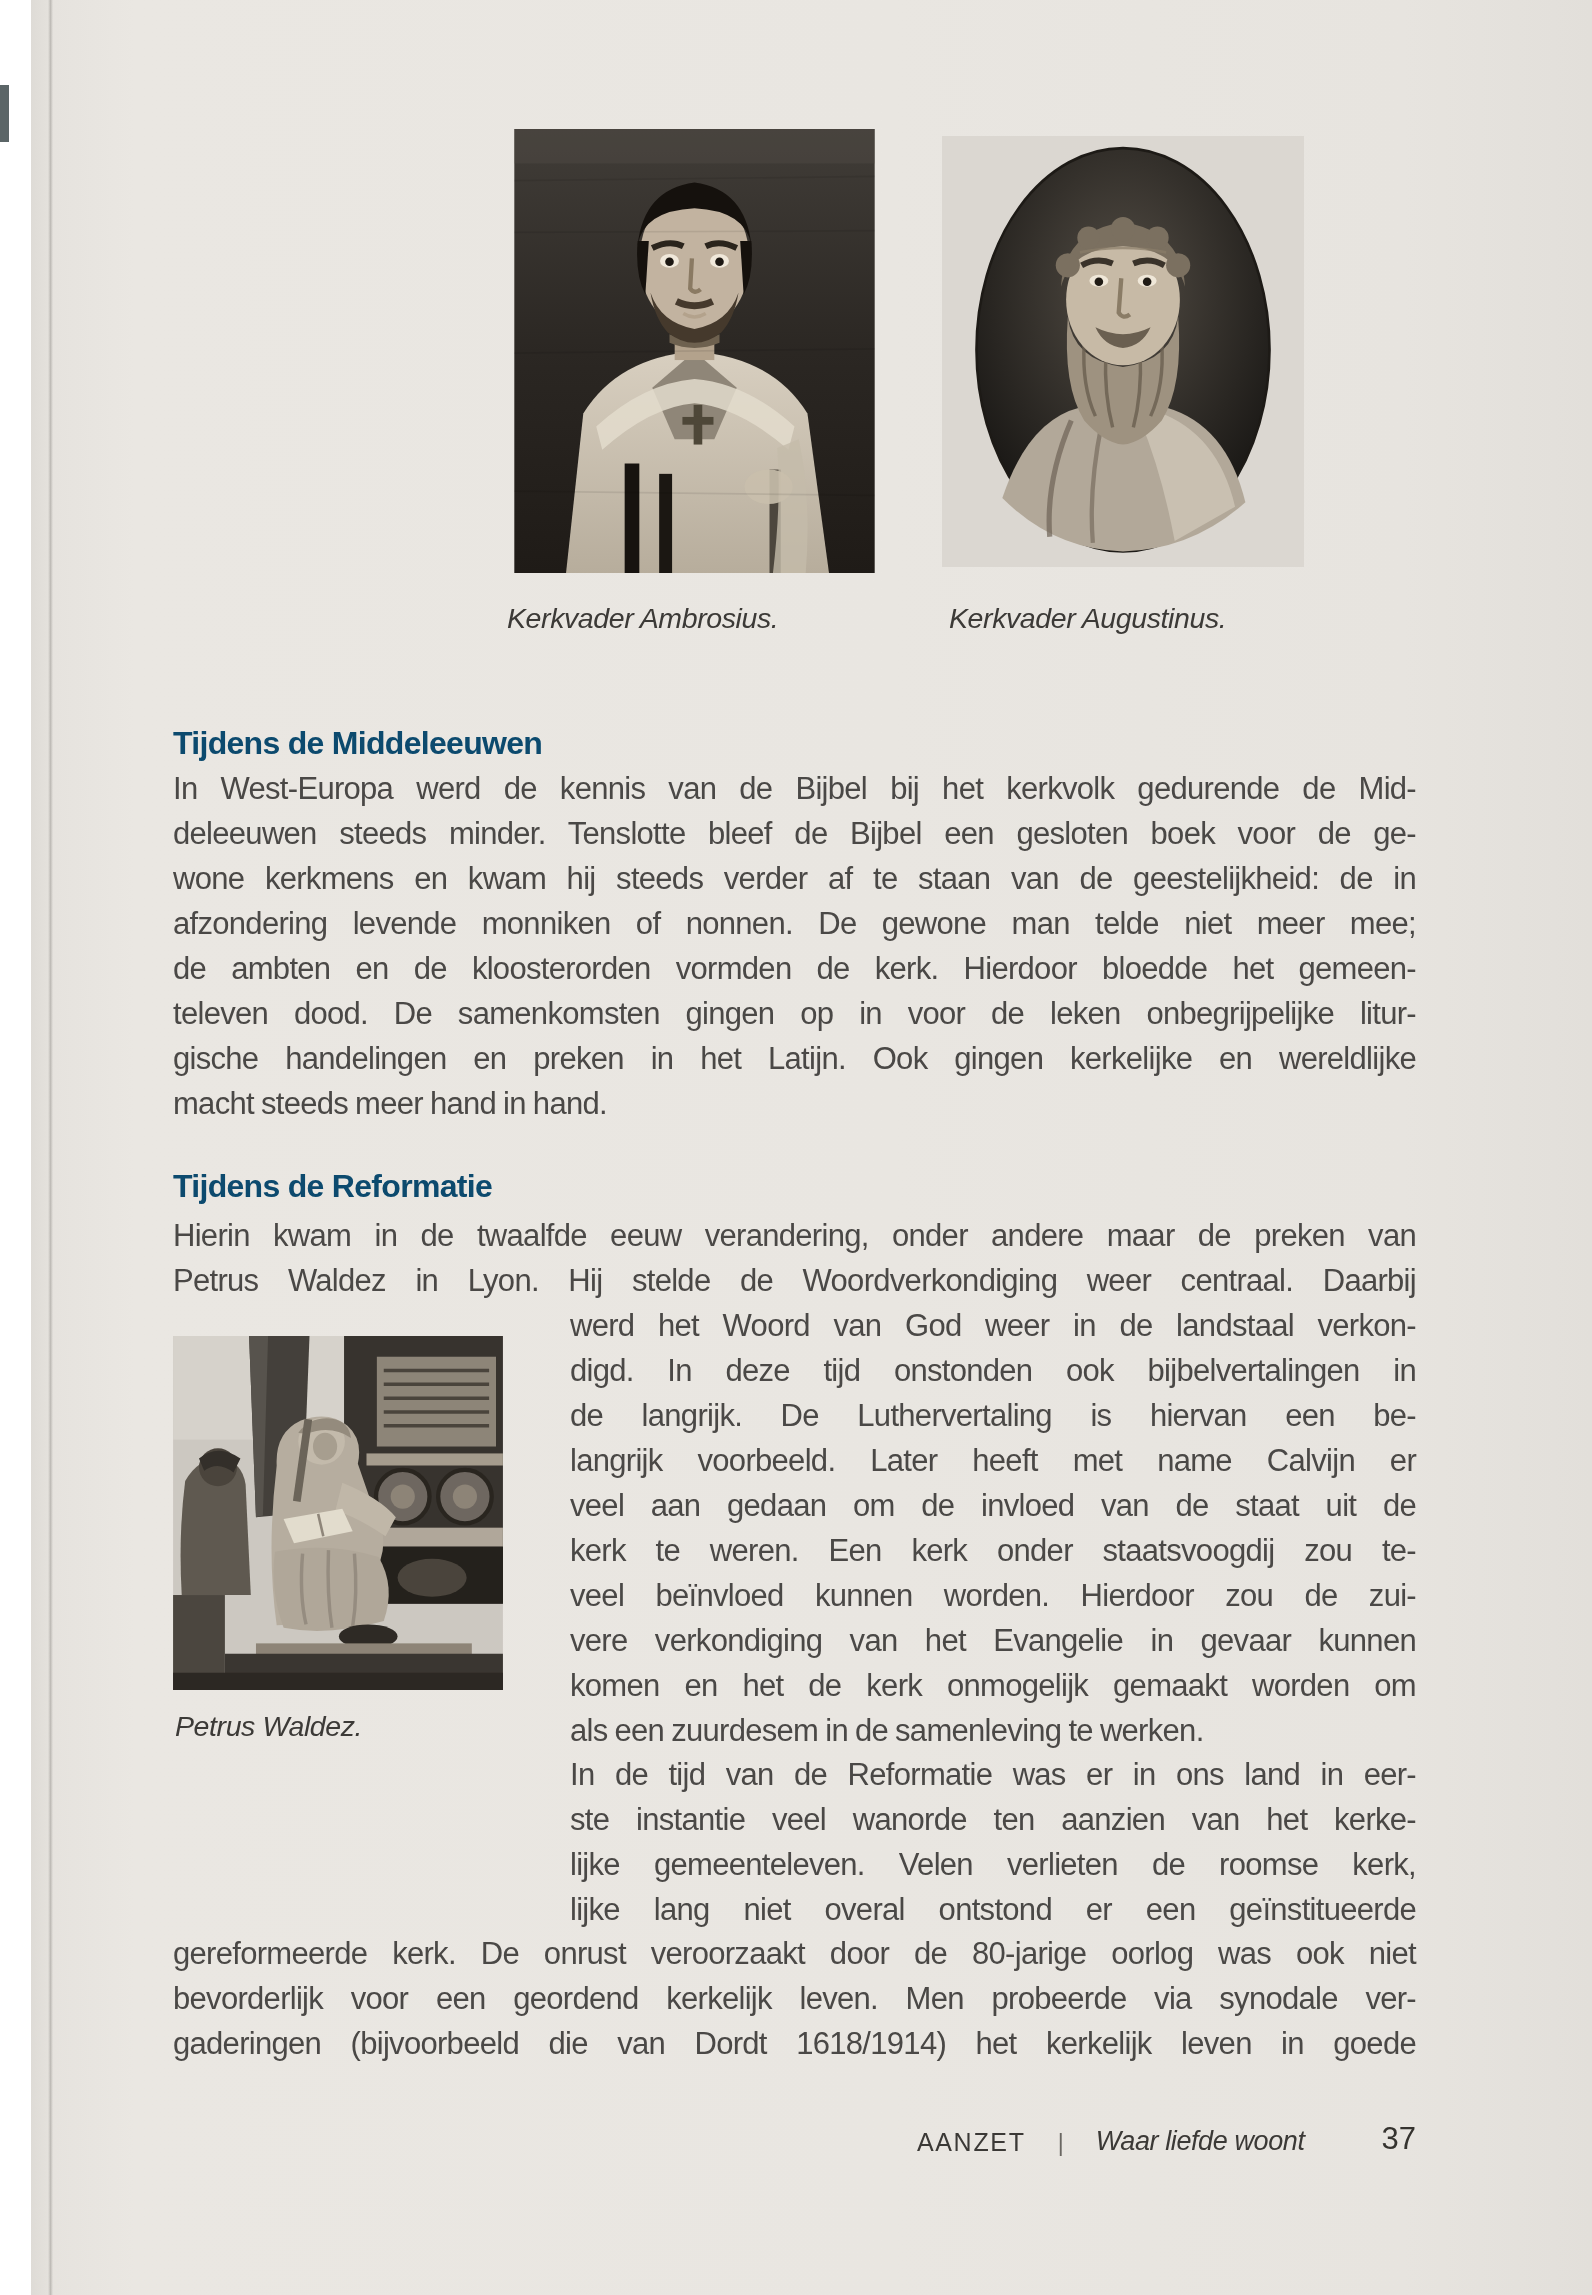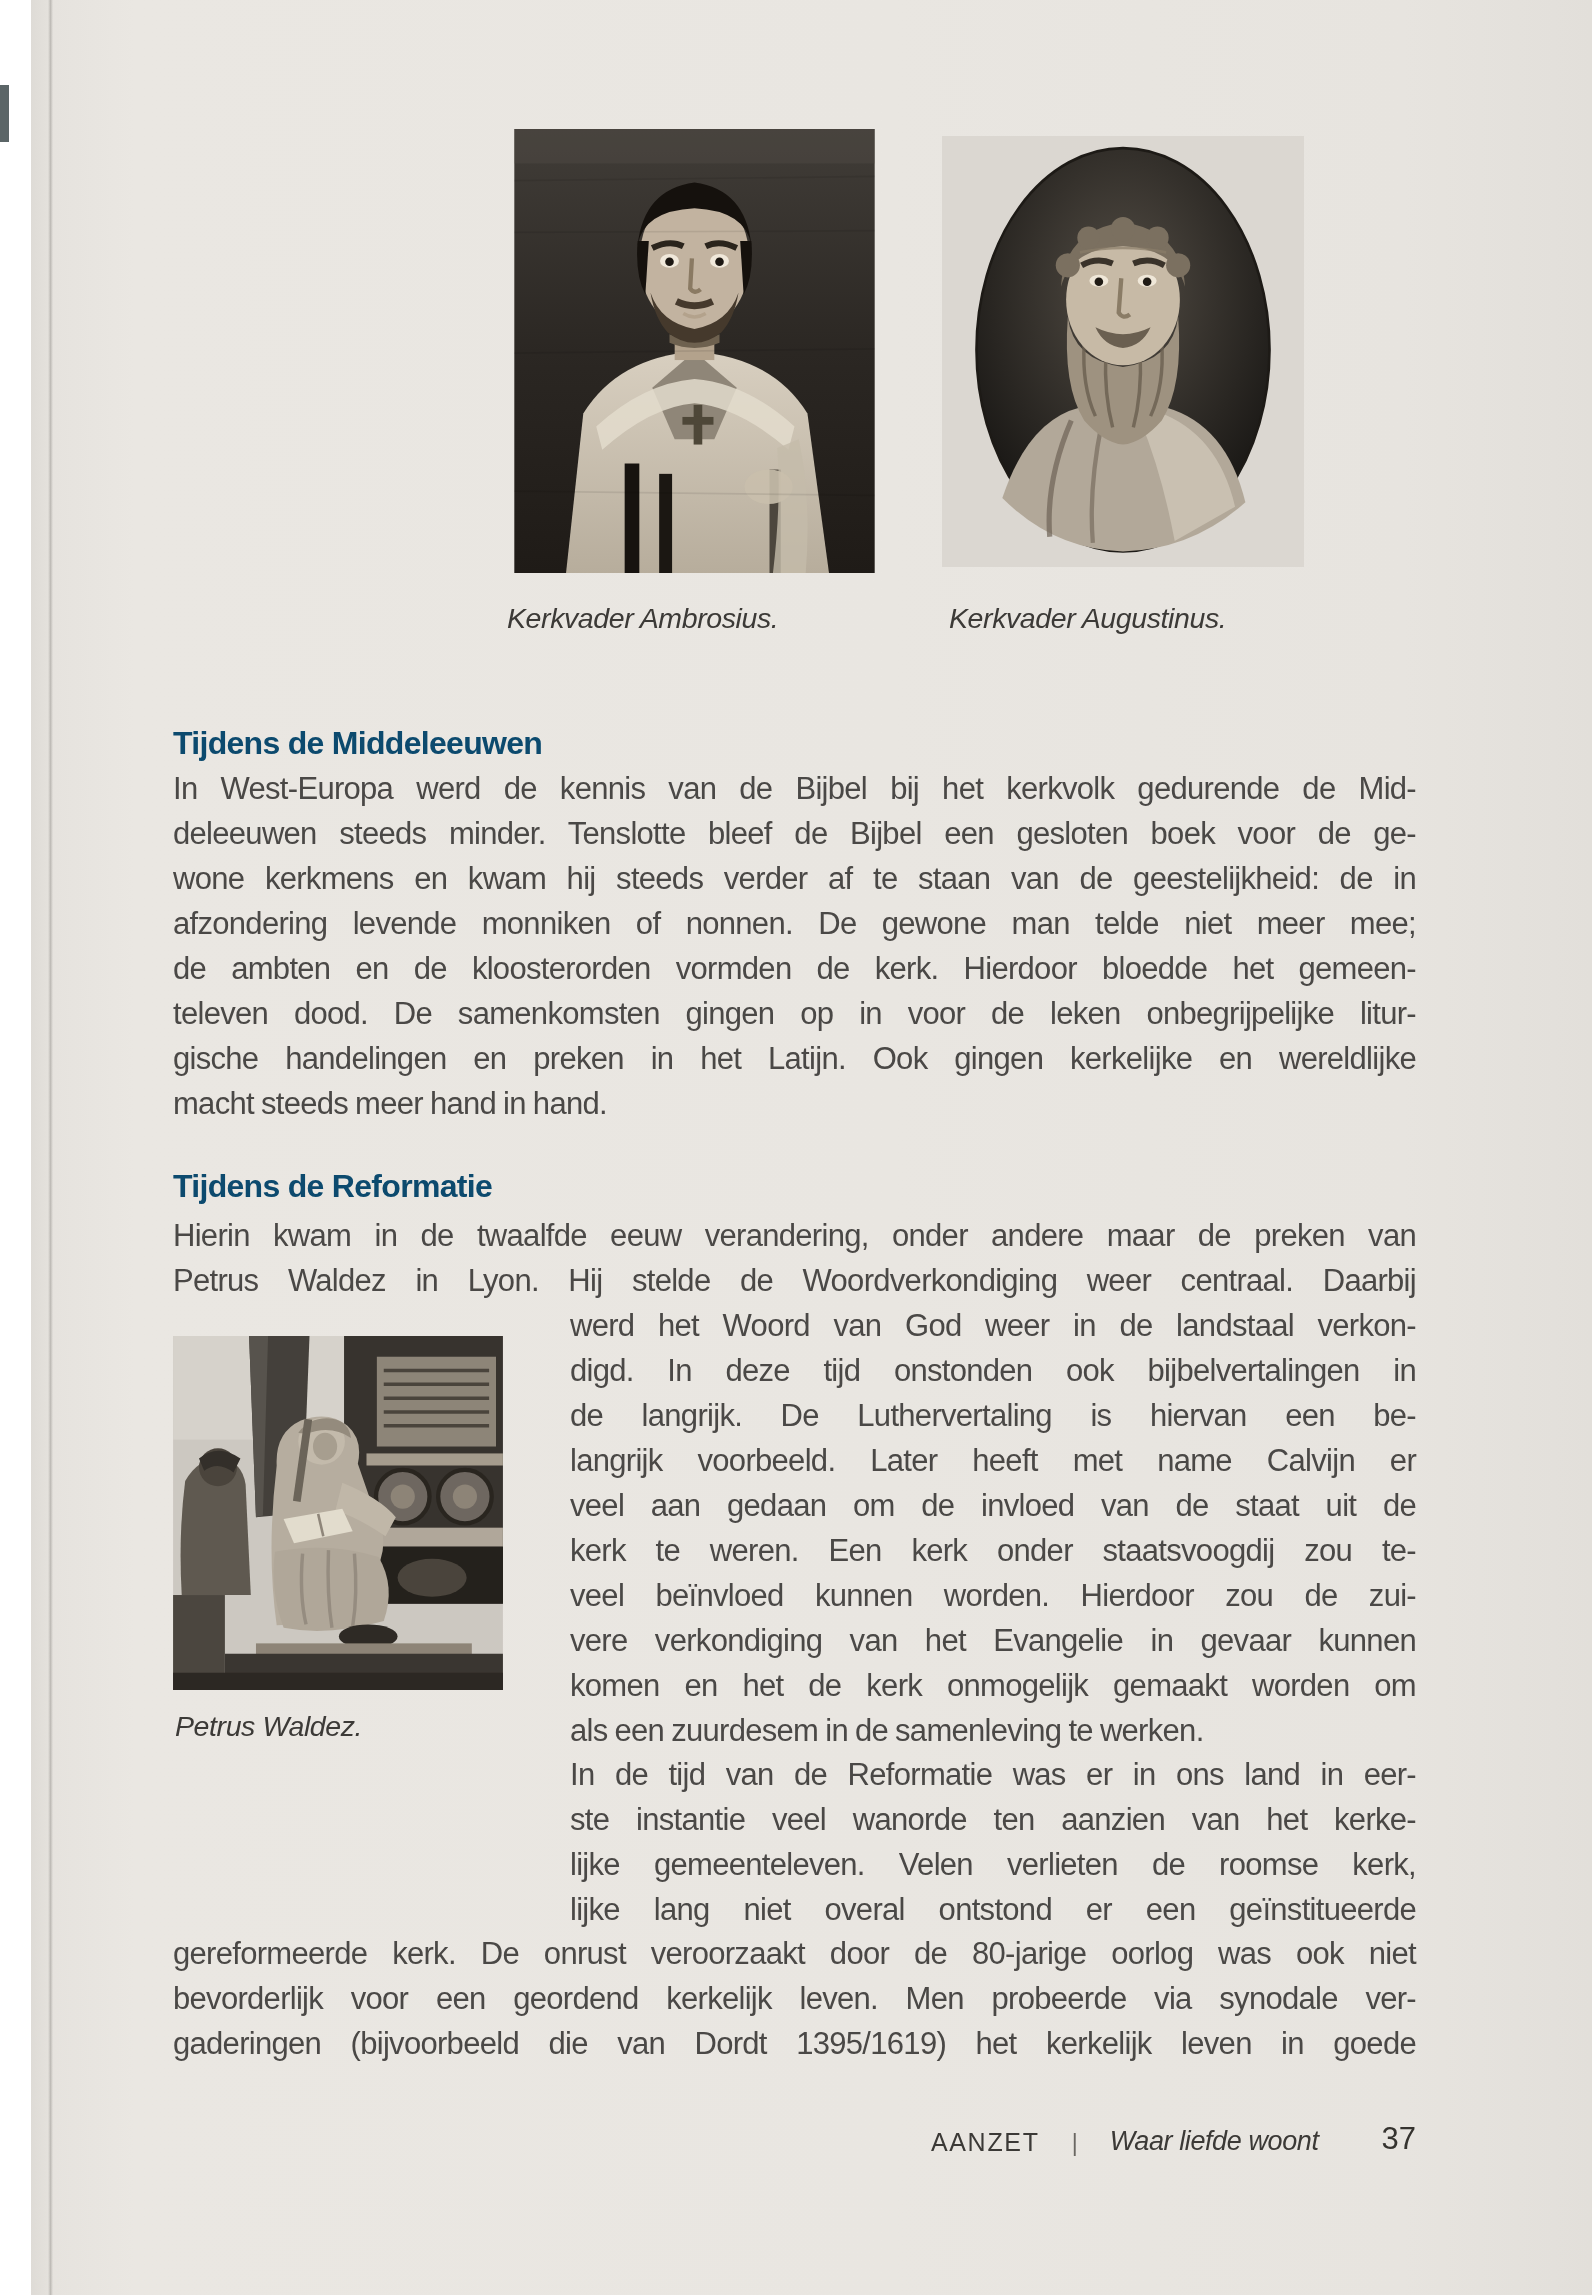--- a/index.html
+++ b/index.html
@@ -20,21 +20,21 @@
   .heading{position:absolute;font-size:32px;font-weight:700;color:#0c4a6e;letter-spacing:-0.7px;}
   .textblock{position:absolute;font-size:31px;color:#4a4846;letter-spacing:-0.7px;word-spacing:-0.9px;}
   .pline{height:45px;line-height:45px;text-align:justify;text-align-last:justify;overflow:visible;white-space:normal;}
   .pline.rag{text-align-last:left;}
 
   .footer{position:absolute;left:173px;top:2121px;width:1243px;display:flex;
           justify-content:flex-end;align-items:flex-end;color:#3b3936;gap:18px;}
   .footer .pub{font-size:25px;letter-spacing:1.7px;}
   .footer .sep{font-size:23px;color:#6a6762;margin:0 14px;font-weight:300;}
   .footer .chap{font-size:27px;font-style:italic;letter-spacing:-0.4px;}
-  .footer .pagenum{font-size:31px;margin-left:45px;color:#35332f;}
+  .footer .pagenum{font-size:31px;margin-left:59px;color:#35332f;}
 </style>
 </head>
 <body>
 
 <div id="stage">
   <div class="page"></div>
   <div class="crease"></div>
   <div class="edge-artifact"></div>
 
   <div class="figure" style="left:514px;top:129px;">
@@ -240,21 +240,21 @@
   <div class="textblock" style="left:570px;top:1752px;width:846px;">
       <div class="pline">In de tijd van de Reformatie was er in ons land in eer-</div>
       <div class="pline">ste instantie veel wanorde ten aanzien van het kerke-</div>
       <div class="pline">lijke gemeenteleven. Velen verlieten de roomse kerk,</div>
       <div class="pline">lijke lang niet overal ontstond er een geïnstitueerde</div>
     </div>
 
   <div class="textblock" style="left:173px;top:1931px;width:1243px;">
       <div class="pline">gereformeerde kerk. De onrust veroorzaakt door de 80-jarige oorlog was ook niet</div>
       <div class="pline">bevorderlijk voor een geordend kerkelijk leven. Men probeerde via synodale ver-</div>
-      <div class="pline">gaderingen (bijvoorbeeld die van Dordt 1395/1619) het kerkelijk leven in goede</div>
+      <div class="pline">gaderingen (bijvoorbeeld die van Dordt 1618/1914) het kerkelijk leven in goede</div>
     </div>
 
   <div class="footer">
     <span class="pub">AANZET</span>
     <span class="sep">|</span>
     <span class="chap">Waar liefde woont</span>
     <span class="pagenum">37</span>
   </div>
 </div>
 

